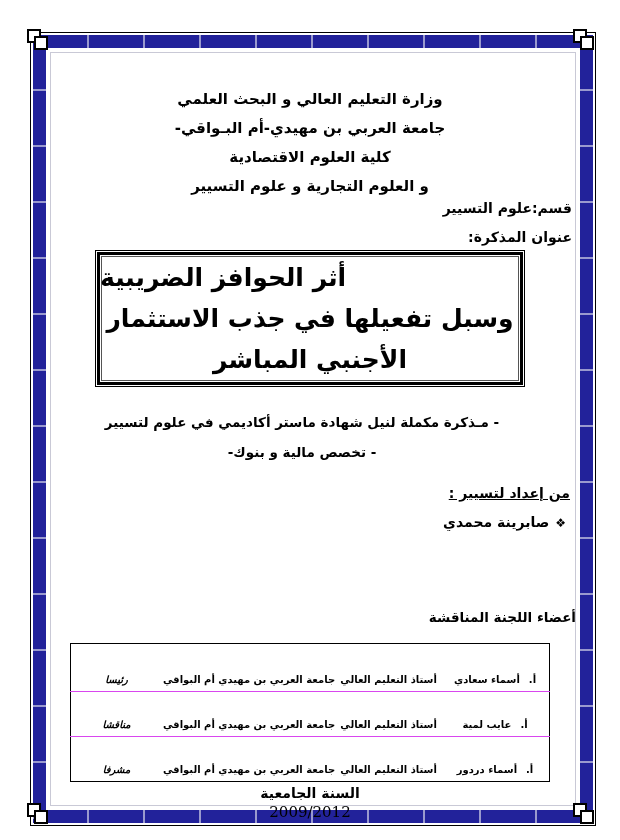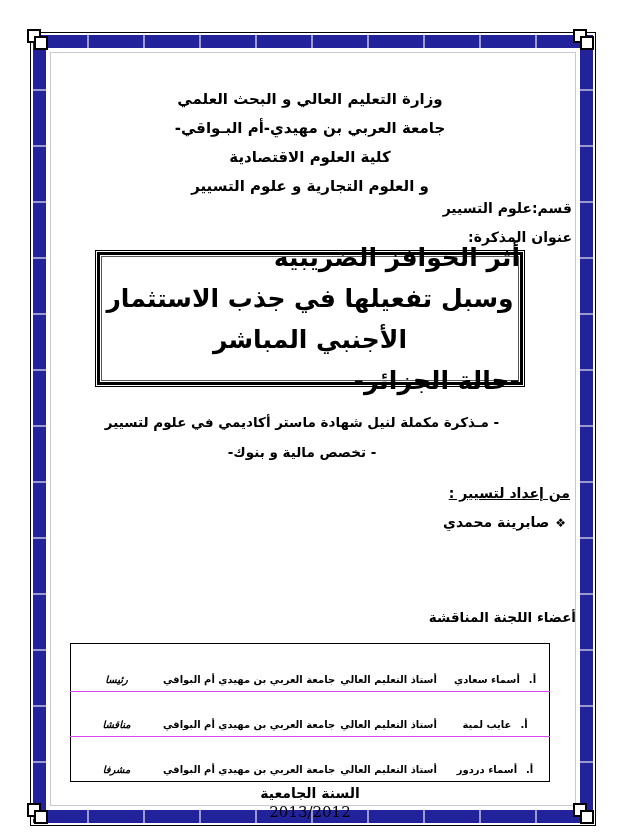--- a/index.html
+++ b/index.html
@@ -64,21 +64,21 @@
   .memo-title-label {
     position: absolute; top: 206px; right: 48px;
     font-weight: bold; font-size: 14px;
   }
 
   .title-box {
     position: absolute; top: 229px; left: 97px; right: 97px; height: 133px;
     border: 3px solid #000;
     box-shadow: 0 0 0 1px #fff, 0 0 0 2px #000,
                 inset 0 0 0 1px #fff, inset 0 0 0 2px #555;
-    display: flex; flex-direction: column; justify-content: center; align-items: flex-start;
+    display: flex; flex-direction: column; justify-content: center; align-items: flex-end;
     text-align: center; font-weight: bold; font-size: 25px; line-height: 41px;
     background: #fff;
   }
 
   .memo-desc {
     position: absolute; top: 384px; left: 40px; right: 56px;
     text-align: center; font-weight: bold; font-size: 13.5px; line-height: 30px;
   }
 
   .people-row {
@@ -155,21 +155,20 @@
     <div>كلية العلوم الاقتصادية</div>
     <div>و العلوم التجارية و علوم التسيير</div>
   </div>
 
   <div class="dept-line">قسم:علوم التسيير</div>
   <div class="memo-title-label">عنوان المذكرة:</div>
 
   <div class="title-box">
     <div>أثر الحوافز الضريبية</div>
     <div>وسبل تفعيلها في جذب الاستثمار الأجنبي المباشر</div>
-    <div>-حالة الجزائر-</div>
   </div>
 
   <div class="memo-desc">
     <div>- مـذكرة مكملة لنيل شهادة ماستر أكاديمي  في علوم لتسيير</div>
     <div>- تخصص مالية و بنوك-</div>
   </div>
 
   <div class="people-row">
     <div class="people-col">
       <div class="people-heading">من إعداد لتسيير :</div>
@@ -199,16 +198,16 @@
         <td class="col-name"><span class="name-prefix">أ.</span><span>أسماء دردور</span></td>
         <td class="col-rank">أستاذ التعليم العالي</td>
         <td class="col-univ">جامعة العربي بن مهيدي أم البواقي</td>
         <td class="col-role">مشرفا</td>
       </tr>
     </tbody>
   </table>
 
   <div class="footer-block">
     <div class="footer-label">السنة الجامعية</div>
-    <div class="footer-year">2013/2012</div>
+    <div class="footer-year">2009/2012</div>
   </div>
 
 </div>
 
 </body></html>

